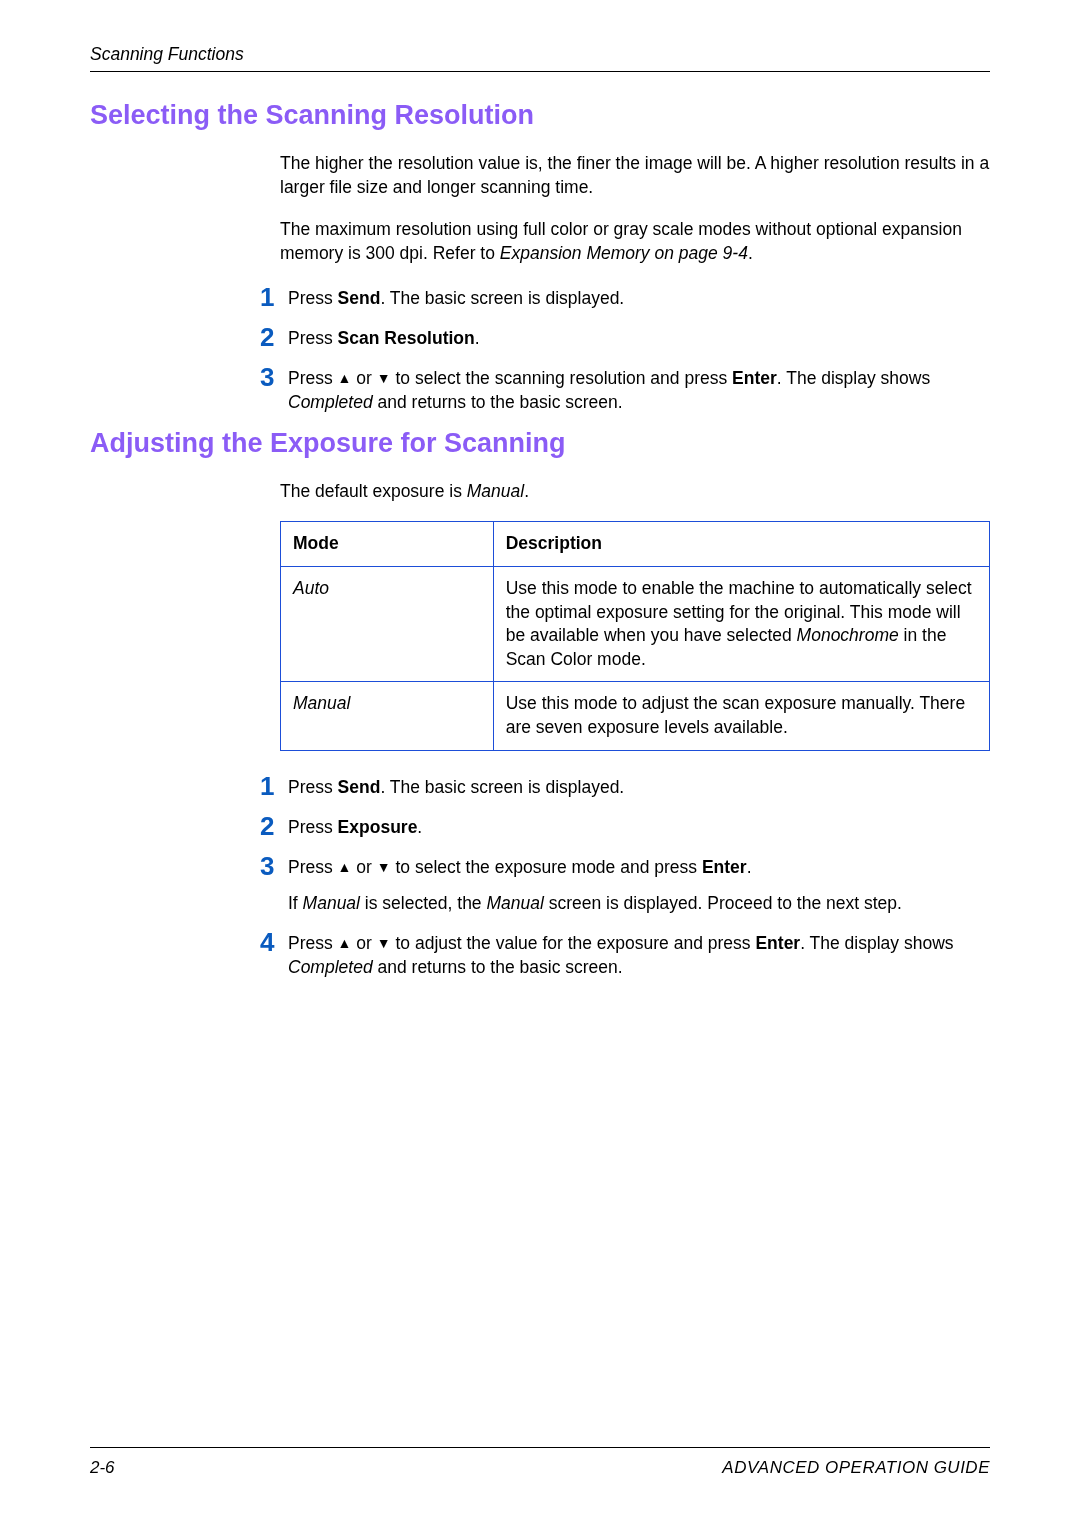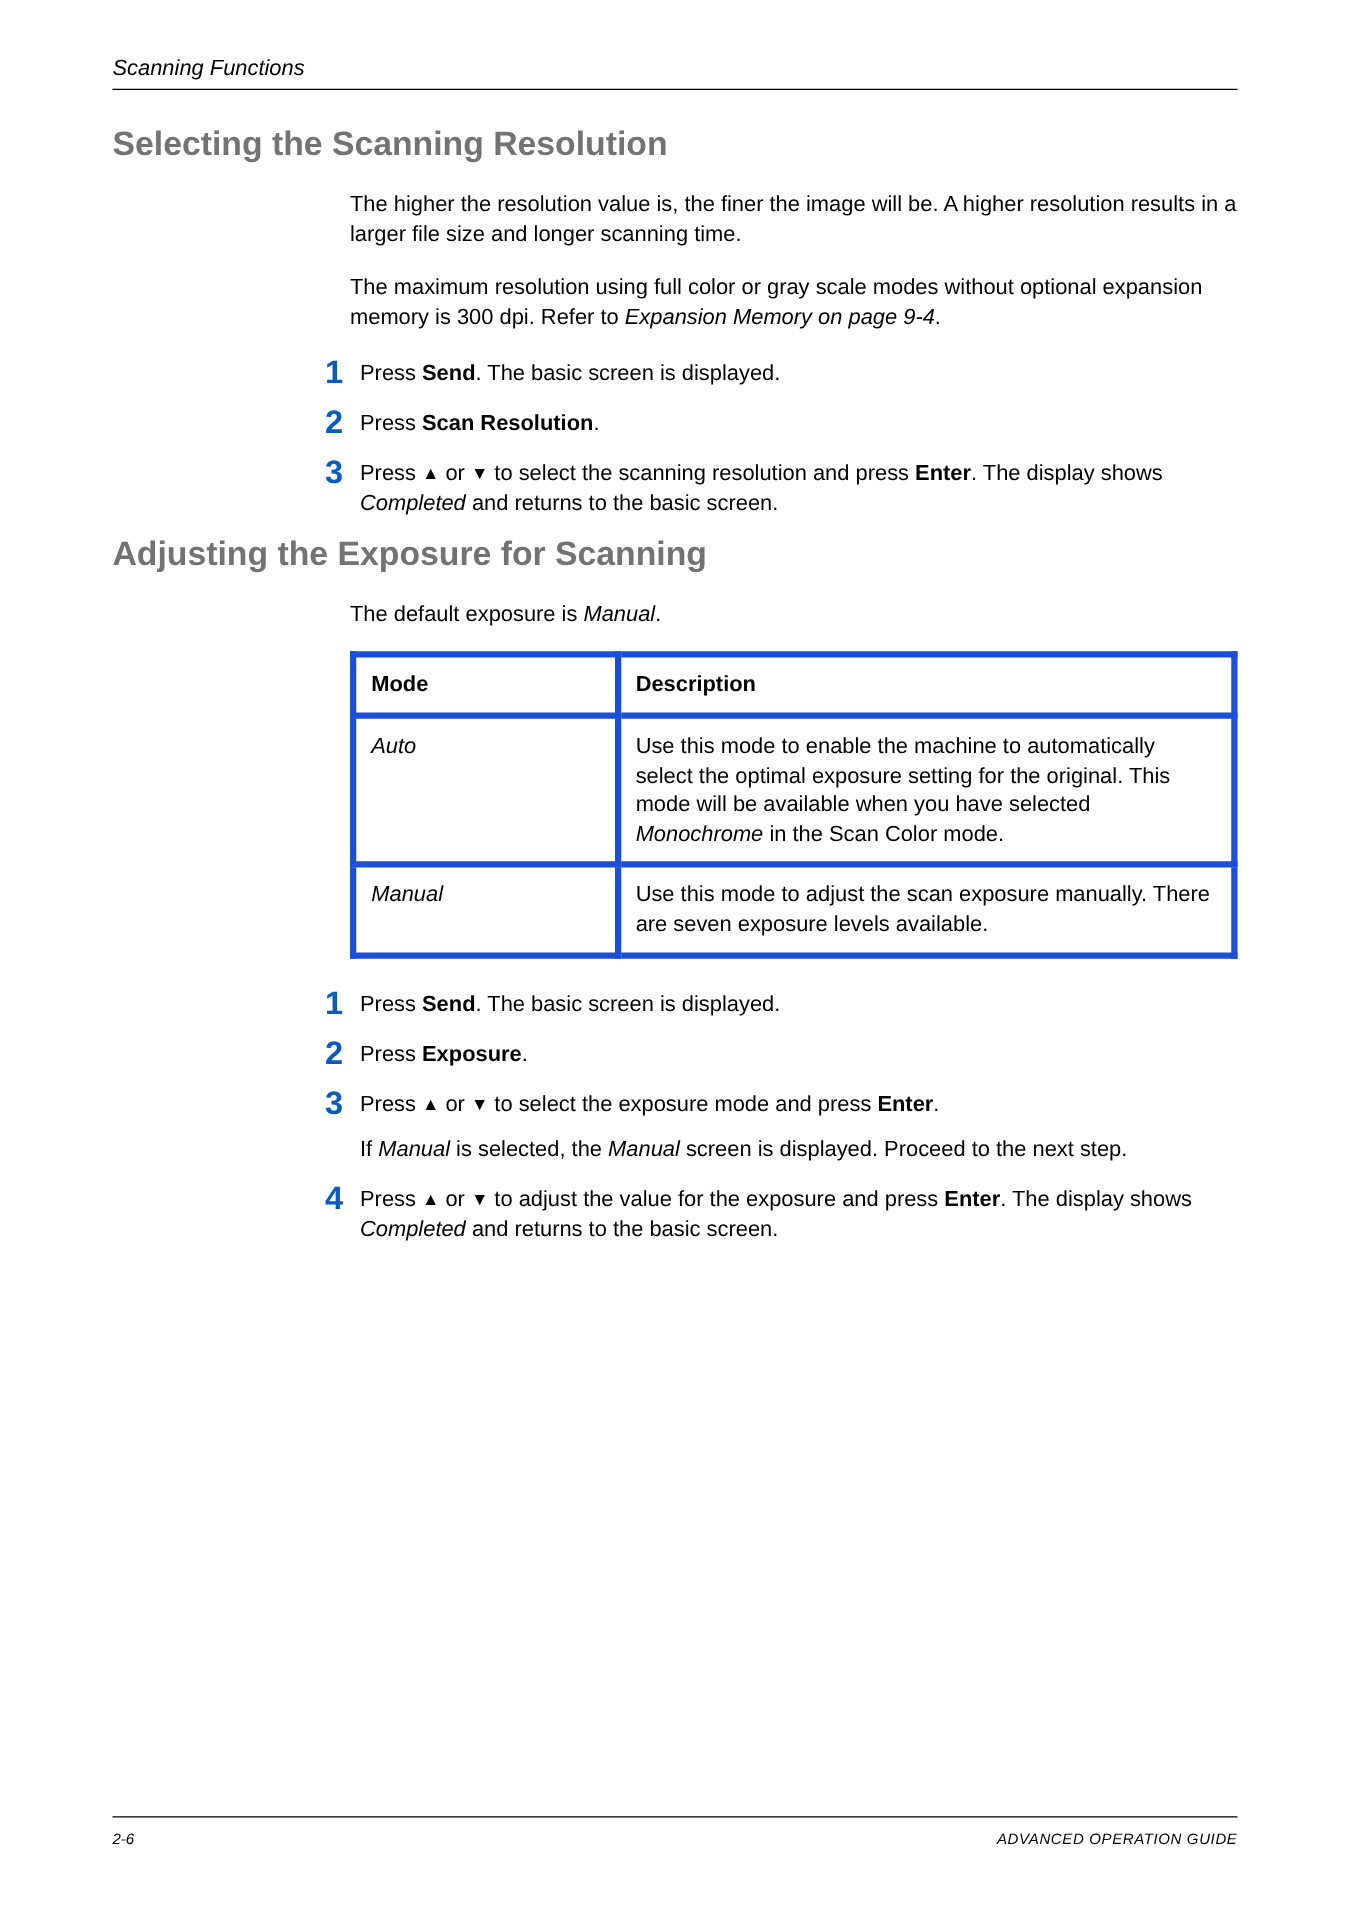--- a/index.html
+++ b/index.html
@@ -1,37 +1,37 @@
 <!DOCTYPE html>
 <html><head>
 <meta charset="utf-8">
 <style>
   * { box-sizing: border-box; margin: 0; padding: 0; }
   html, body { width: 1080px; height: 1528px; background: #fff; font-family: Arial, Helvetica, sans-serif; color: #000; }
   .page { position: relative; width: 1080px; height: 1528px; padding: 44px 90px 40px 90px; }
   .running-header { font-style: italic; font-size: 17.5px; margin-bottom: 6px; }
   .hr-top { border: none; border-top: 1.5px solid #000; margin-bottom: 28px; }
-  .section-title { color: #737373; font-size: 27px; font-weight: 700; margin-bottom: 20px; margin-top: 10px; }
+  .section-title { color: #8b5cf6; font-size: 27px; font-weight: 700; margin-bottom: 20px; margin-top: 10px; }
   .body-block { margin-left: 190px; }
   .para { font-size: 17.5px; line-height: 1.38; margin-bottom: 18px; }
   .steps { margin-left: 170px; }
   .step { display: flex; align-items: flex-start; margin-bottom: 14px; }
   .step-num { color: #0a5bbf; font-size: 26px; font-weight: 700; width: 28px; flex: 0 0 28px; line-height: 1; padding-top: 0; text-align: left; }
   .step-text { font-size: 17.5px; line-height: 1.38; padding-top: 2px; }
   .step-text p { margin-bottom: 12px; }
   .step-text p:last-child { margin-bottom: 0; }
   strong { font-weight: 700; }
   em { font-style: italic; }
   .tri { display: inline-block; font-size: 14px; position: relative; top: -1px; }
   table.modes { border-collapse: collapse; width: 100%; margin-top: 6px; margin-bottom: 22px; }
-  table.modes th, table.modes td { border: 5px solid #1d4ed8; padding: 10px 12px; font-size: 17.5px; text-align: left; vertical-align: top; line-height: 1.35; }
+  table.modes th, table.modes td { border: 1px solid #1d4ed8; padding: 10px 12px; font-size: 17.5px; text-align: left; vertical-align: top; line-height: 1.35; }
   table.modes th { font-weight: 700; }
   .footer { position: absolute; bottom: 50px; left: 90px; right: 90px; }
   .hr-bottom { border: none; border-top: 1.5px solid #000; margin-bottom: 10px; }
-  .footer-row { display: flex; justify-content: space-between; font-size: 12px; font-style: italic; }
+  .footer-row { display: flex; justify-content: space-between; font-size: 17px; font-style: italic; }
   .footer-right { font-variant: small-caps; font-style: italic; letter-spacing: 0.5px; }
 </style>
 </head>
 <body>
 
 <div class="page">
 
   <div class="running-header">Scanning Functions</div>
   <hr class="hr-top">
 

